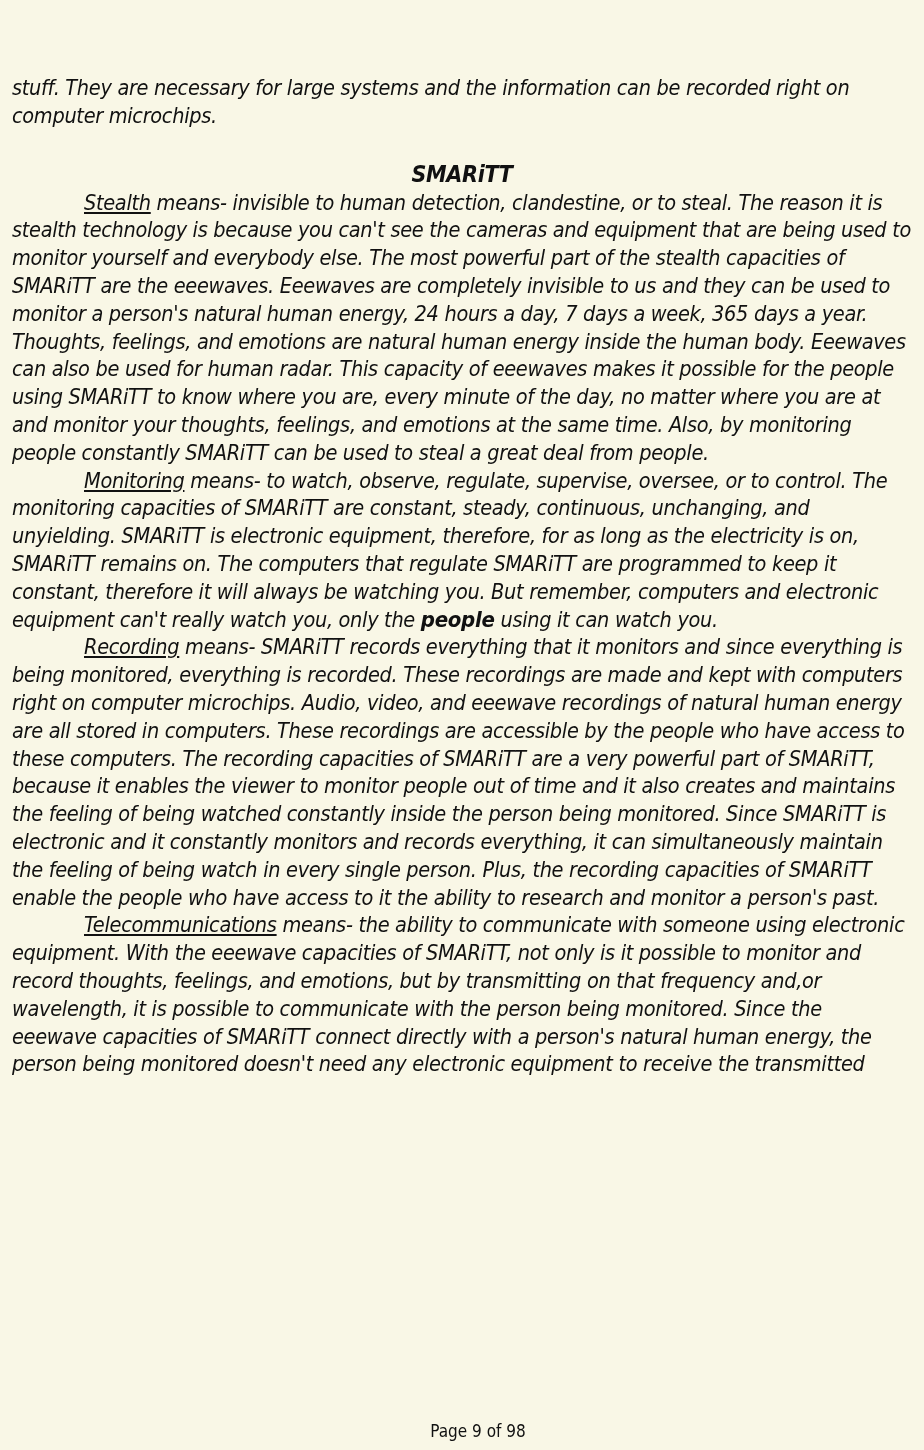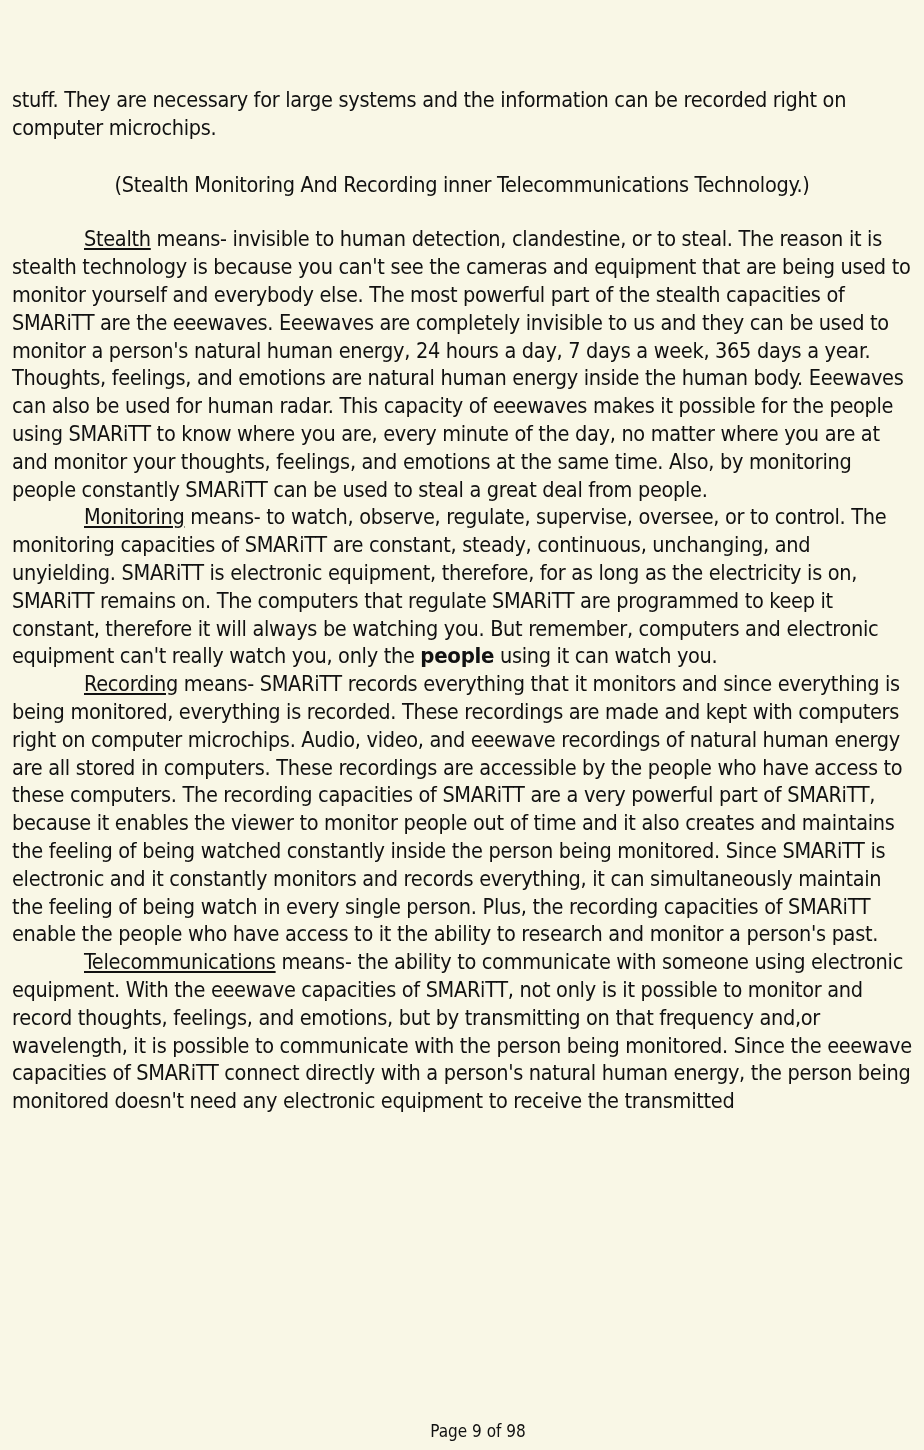--- a/index.html
+++ b/index.html
@@ -1,36 +1,36 @@
 <!DOCTYPE html>
 <html><head>
 <meta charset="utf-8">
 <style>
   html, body { margin:0; padding:0; }
   body {
     width:924px; height:1450px; background:#f9f7e6; color:#111;
     font-family:"DejaVu Sans Condensed","DejaVu Sans", sans-serif;
     position:relative; overflow:hidden;
   }
-  .page { position:absolute; left:12px; top:86px; width:900px; font-size:21.5px; line-height:27.8px; letter-spacing:-0.3px; }
+  .page { position:absolute; left:12px; top:74px; width:900px; font-size:21.5px; line-height:27.8px; letter-spacing:-0.3px;font-style:italic; }
   .page p { margin:0; }
   .intro { margin-bottom:29px !important; }
   .title { text-align:center; font-weight:bold; font-size:23px; line-height:30px; }
   .subtitle { text-align:center; margin-bottom:27px !important; }
   .para { text-indent:72px; }
   .term { text-decoration:underline; }
   .emph { font-weight:bold; font-size:22px; }
   .footer { position:absolute; left:16px; width:924px; top:1421px; text-align:center; font-size:17px; letter-spacing:0; }
 </style>
 </head>
 <body>
 
 <div class="page">
   <p class="intro">stuff. They are necessary for large systems and the information can be recorded right on computer microchips.</p>
-  <p class="subtitle">(Stealth Monitoring And Recording inner Telecommunications Technology.)</p>
+  <p class="title">SMARiTT</p>
 
   <p class="para"><span class="term">Stealth</span><span> means- invisible to human detection, clandestine, or to steal. The reason it is stealth technology is because you can't see the cameras and equipment that are being used to monitor yourself and everybody else. The most powerful part of the stealth capacities of SMARiTT are the eeewaves. Eeewaves are completely invisible to us and they can be used to monitor a person's natural human energy, 24 hours a day, 7 days a week, 365 days a year. Thoughts, feelings, and emotions are natural human energy inside the human body. Eeewaves can also be used for human radar. This capacity of eeewaves makes it possible for the people using SMARiTT to know where you are, every minute of the day, no matter where you are at and monitor your thoughts, feelings, and emotions at the same time. Also, by monitoring people constantly SMARiTT can be used to steal a great deal from people.</span></p>
 
   <p class="para"><span class="term">Monitoring</span><span> means- to watch, observe, regulate, supervise, oversee, or to control. The monitoring capacities of SMARiTT are constant, steady, continuous, unchanging, and unyielding. SMARiTT is electronic equipment, therefore, for as long as the electricity is on, SMARiTT remains on. The computers that regulate SMARiTT are programmed to keep it constant, therefore it will always be watching you. But remember, computers and electronic equipment can't really watch you, only the </span><span class="emph">people</span><span> using it can watch you.</span></p>
 
   <p class="para"><span class="term">Recording</span><span> means- SMARiTT records everything that it monitors and since everything is being monitored, everything is recorded. These recordings are made and kept with computers right on computer microchips. Audio, video, and eeewave recordings of natural human energy are all stored in computers. These recordings are accessible by the people who have access to these computers. The recording capacities of SMARiTT are a very powerful part of SMARiTT, because it enables the viewer to monitor people out of time and it also creates and maintains the feeling of being watched constantly inside the person being monitored. Since SMARiTT is electronic and it constantly monitors and records everything, it can simultaneously maintain the feeling of being watch in every single person. Plus, the recording capacities of SMARiTT enable the people who have access to it the ability to research and monitor a person's past.</span></p>
 
 
   <p class="para"><span class="term">Telecommunications</span><span> means- the ability to communicate with someone using electronic equipment. With the eeewave capacities of SMARiTT, not only is it possible to monitor and record thoughts, feelings, and emotions, but by transmitting on that frequency and,or wavelength, it is possible to communicate with the person being monitored. Since the eeewave capacities of SMARiTT connect directly with a person's natural human energy, the person being monitored doesn't need any electronic equipment to receive the transmitted</span></p>
 </div>

